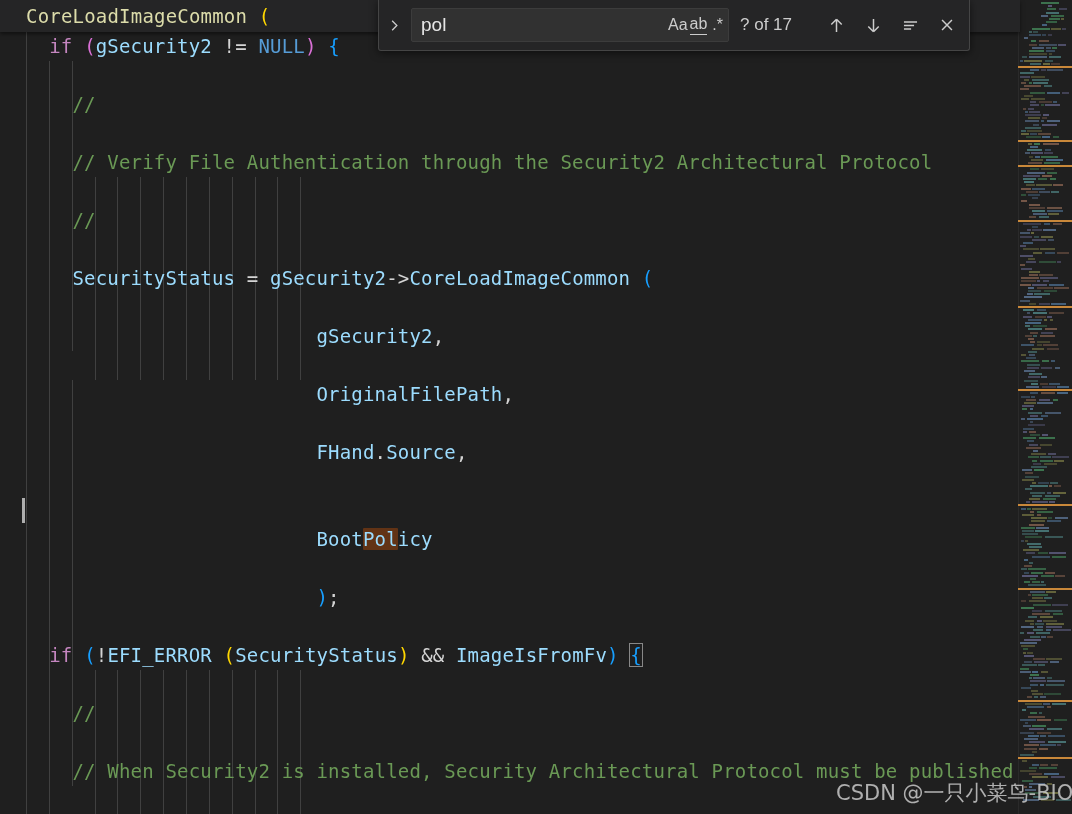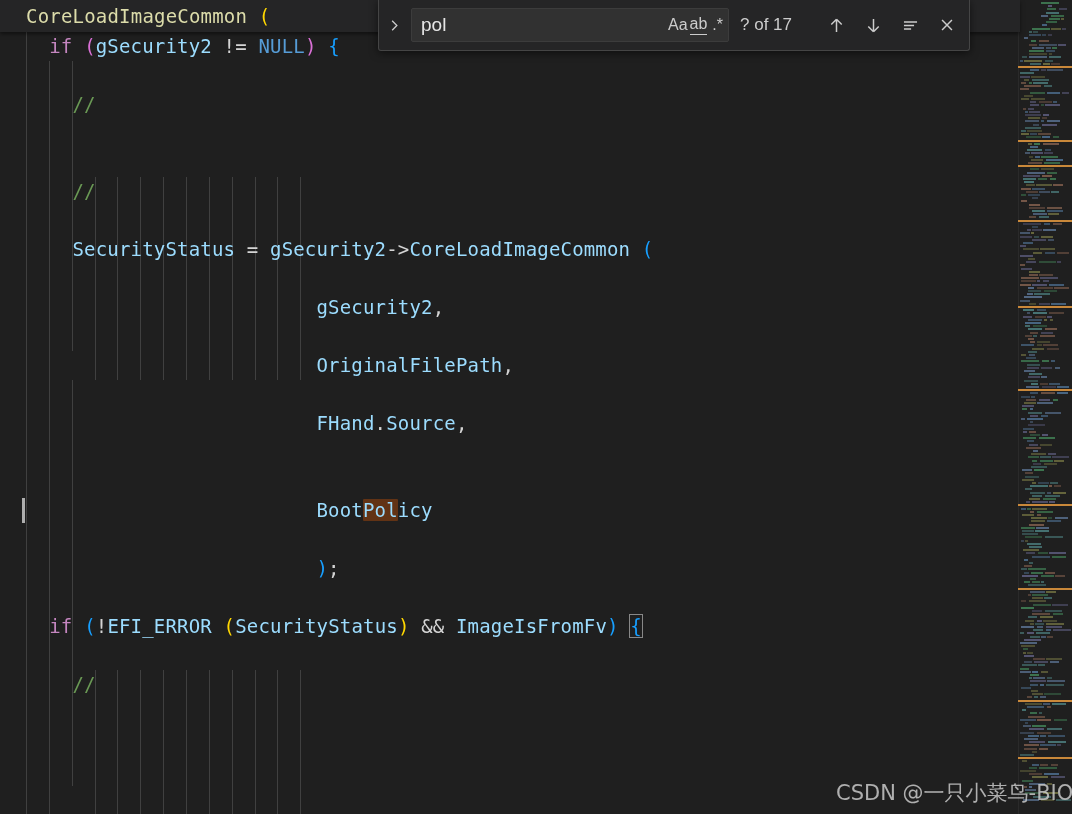--- a/index.html
+++ b/index.html
@@ -262,30 +262,31 @@
         <div class="vguide" style="left: 186px; top: 319px; height: 29px;"></div>
         <div class="vguide" style="left: 209px; top: 319px; height: 29px;"></div>
         <div class="vguide" style="left: 232px; top: 319px; height: 29px;"></div>
         <div class="vguide" style="left: 255px; top: 319px; height: 29px;"></div>
         <div class="vguide" style="left: 277px; top: 319px; height: 29px;"></div>
         <div class="vguide" style="left: 300px; top: 319px; height: 29px;"></div>
       </div>
     <div id="text-layer">
         <div class="code-line" style="top: 0px;"><span>  </span><span class="t-kw">if</span><span class="t-plain"> </span><span class="t-b2">(</span><span class="t-id">gSecurity2</span><span class="t-op"> != </span><span class="t-const">NULL</span><span class="t-b2">)</span><span class="t-plain"> </span><span class="t-b3">{</span></div>
         <div class="code-line" style="top: 29px;"><span>    </span><span class="t-cmt">//</span></div>
+        <div class="code-line" style="top: 58px;"><span>    </span><span class="t-cmt">// Verify File Authentication through the Security2 Architectural Protocol</span></div>
         <div class="code-line" style="top: 87px;"><span>    </span><span class="t-cmt">//</span></div>
         <div class="code-line" style="top: 116px;"><span>    </span><span class="t-id">SecurityStatus</span><span class="t-op"> = </span><span class="t-id">gSecurity2</span><span class="t-op">-&gt;</span><span class="t-fn">CoreLoadImageCommon</span><span class="t-plain"> </span><span class="t-b3">(</span></div>
         <div class="code-line" style="top: 145px;"><span>                         </span><span class="t-id">gSecurity2</span><span class="t-op">,</span></div>
         <div class="code-line" style="top: 174px;"><span>                         </span><span class="t-id">OriginalFilePath</span><span class="t-op">,</span></div>
         <div class="code-line" style="top: 203px;"><span>                         </span><span class="t-id">FHand</span><span class="t-op">.</span><span class="t-id">Source</span><span class="t-op">,</span></div>
         <div class="code-line" style="top: 261px;"><span>                         </span><span class="t-id">Boot</span><span class="t-id match-hl">Pol</span><span class="t-id">icy</span></div>
         <div class="code-line" style="top: 290px;"><span>                         </span><span class="t-b3">)</span><span class="t-op">;</span></div>
         <div class="code-line" style="top: 319px;"><span>  </span><span class="t-kw">if</span><span class="t-plain"> </span><span class="t-b3">(</span><span class="t-op">!</span><span class="t-fn">EFI_ERROR</span><span class="t-plain"> </span><span class="t-b1">(</span><span class="t-id">SecurityStatus</span><span class="t-b1">)</span><span class="t-plain"> </span><span class="t-op">&amp;&amp;</span><span class="t-plain"> </span><span class="t-id">ImageIsFromFv</span><span class="t-b3">)</span><span class="t-plain"> </span><span class="t-b3 bracket-box">{</span></div>
         <div class="code-line" style="top: 348px;"><span>    </span><span class="t-cmt">//</span></div>
-        <div class="code-line" style="top: 377px;"><span>    </span></div>
+        <div class="code-line" style="top: 377px;"><span>    </span><span class="t-cmt">// When Security2 is installed, Security Architectural Protocol must be published</span></div>
       </div>
     <div id="cursor-marker" style="top: 466px; height: 25px;"></div>
   </div>
 
   <div id="find-widget">
     <div id="find-toggle-btn">
       <svg width="15" height="15" viewBox="0 0 16 16" aria-hidden="true">
         <path d="M5.5 3 L10.5 8 L5.5 13" fill="none" stroke="#cccccc" stroke-width="1.4"></path>
       </svg>
     </div>

